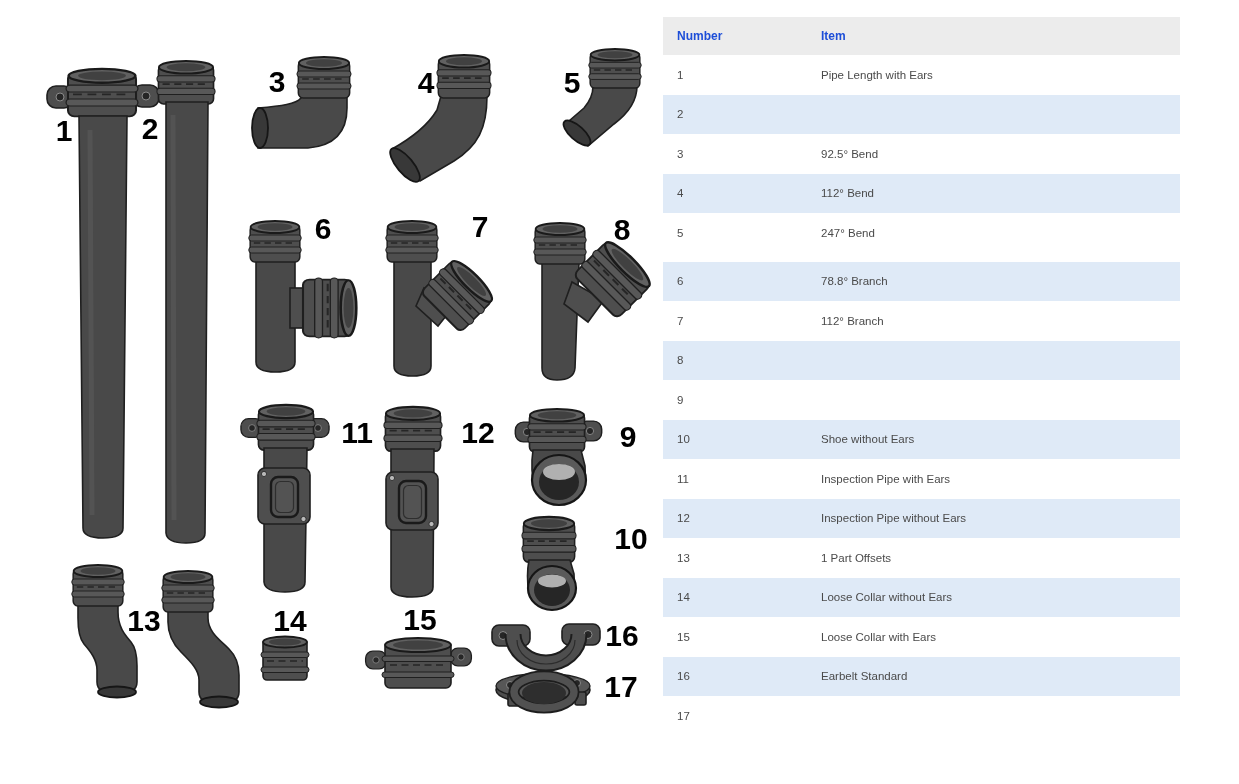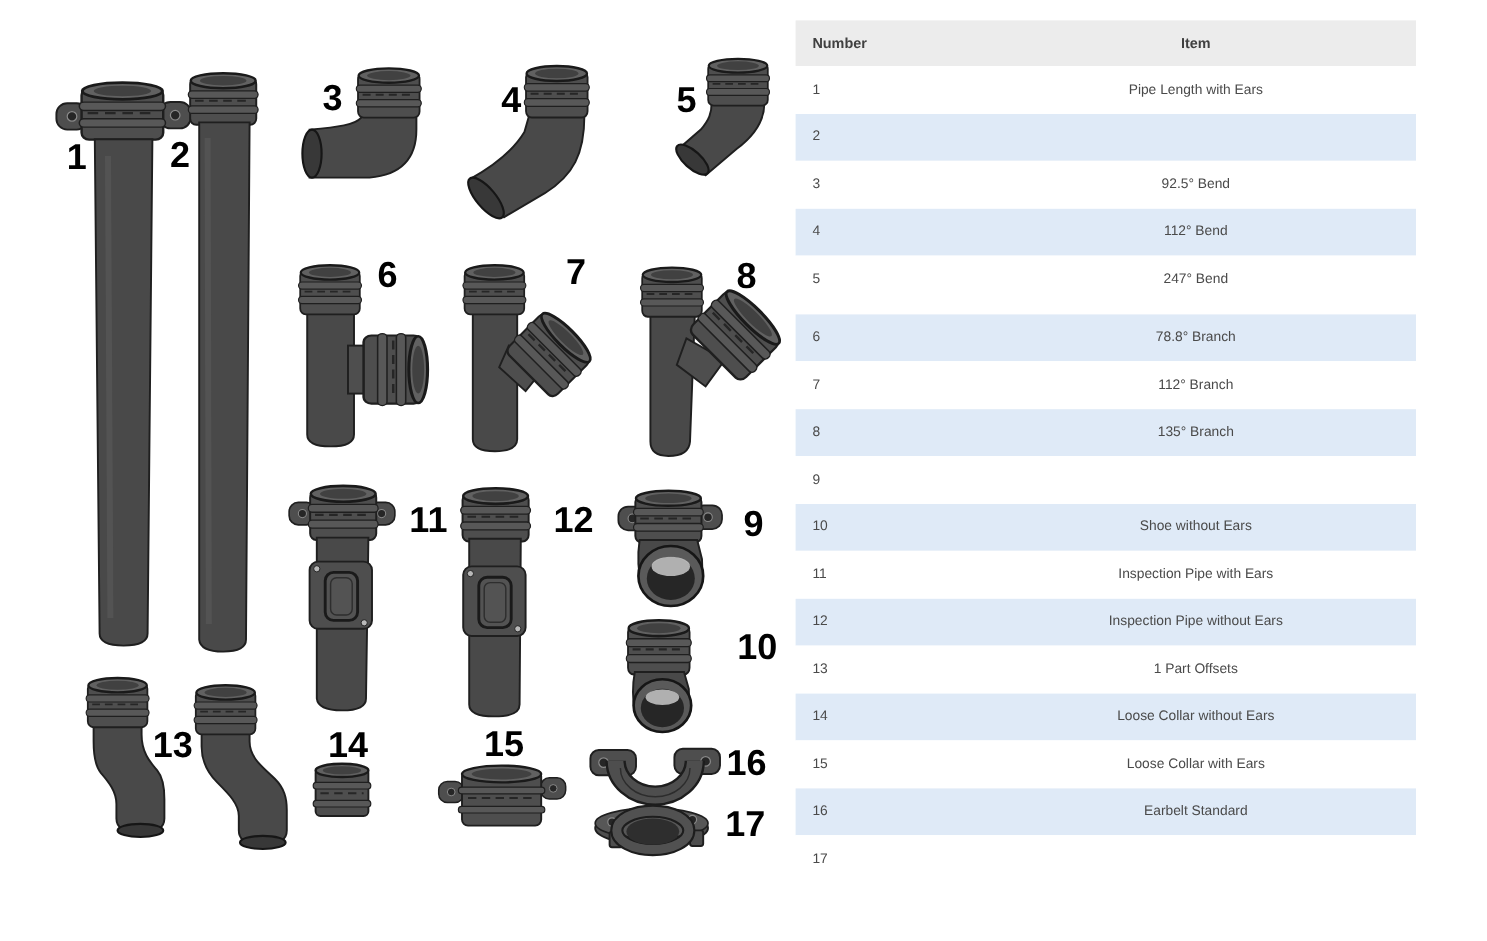--- a/index.html
+++ b/index.html
@@ -16,27 +16,27 @@
   .seam   { stroke:#262626; stroke-width:1.6; stroke-dasharray:7 4.5; fill:none; }
   .mouth  { fill:#383838; stroke:#161616; stroke-width:1.8; }
   .hole   { fill:#262626; stroke:#8a8a8a; stroke-width:1; }
   .screw  { fill:#b9b9b9; stroke:#222; stroke-width:0.8; }
   .shine  { fill:#c9c9c9; opacity:0.85; }
   .lbl    { font-family:"Liberation Sans", sans-serif; font-size:30px; font-weight:900; fill:#000000; }
 
   
   .fittings-table { position:absolute; left:663px; top:17px; width:517px; }
   .t-header { display:flex; height:38px; align-items:center; background:#ececec;
-              font-size:12px; font-weight:700; color:#404040; }
+              font-size:12px; font-weight:700; color:#1d4ed8; }
   .row { display:flex; height:39.5px; align-items:center; background:#ffffff;
          font-size:11.5px; color:#4a4a4a; }
   .row.alt { background:#dfeaf7; }
   .row.gap { margin-top:9px; }
   .cell.num  { width:158px; padding-left:14px; box-sizing:border-box; }
-  .cell.item { flex:1; padding-right:8px;text-align:center; }
+  .cell.item { flex:1; padding-right:8px; }
 </style>
 </head>
 <body>
 
 <div class="canvas">
 
   <svg id="diagram" width="663" height="784" viewBox="0 0 663 784">
     <defs>
       <g id="sock">
         <rect x="-27" y="3" width="54" height="37" rx="5" class="pipe"></rect>
@@ -246,21 +246,20 @@
     <div class="row alt gap">
       <div class="cell num">6</div>
       <div class="cell item">78.8° Branch</div>
     </div>
     <div class="row">
       <div class="cell num">7</div>
       <div class="cell item">112° Branch</div>
     </div>
     <div class="row alt">
       <div class="cell num">8</div>
-      <div class="cell item">135° Branch</div>
     </div>
     <div class="row">
       <div class="cell num">9</div>
     </div>
     <div class="row alt">
       <div class="cell num">10</div>
       <div class="cell item">Shoe without Ears</div>
     </div>
     <div class="row">
       <div class="cell num">11</div>

